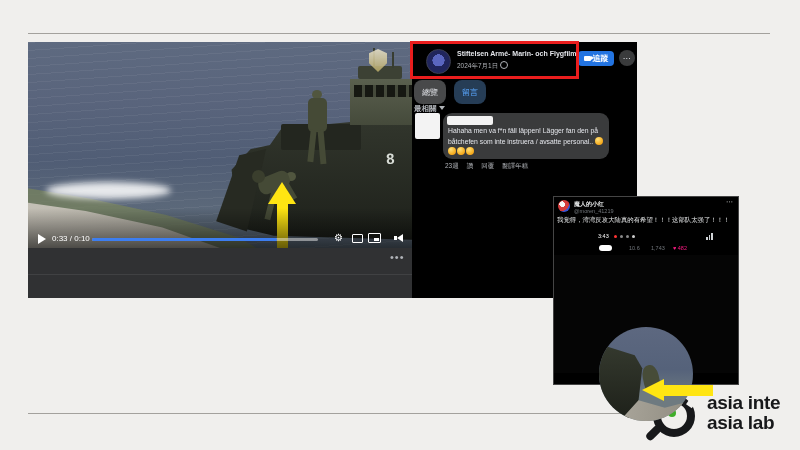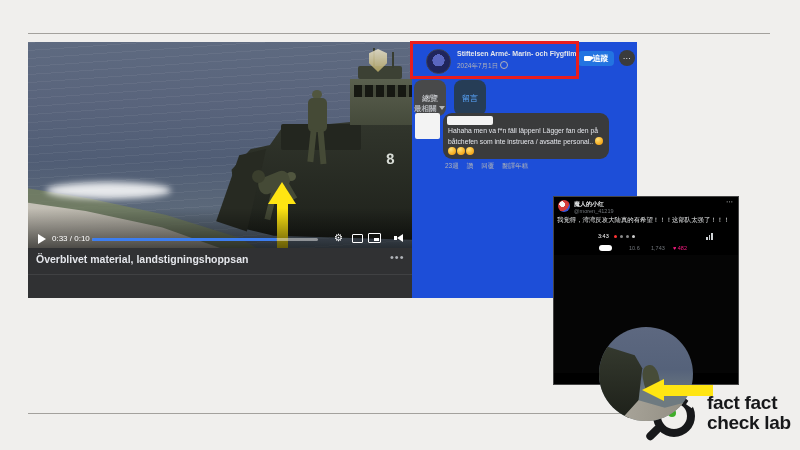--- a/index.html
+++ b/index.html
@@ -51,34 +51,34 @@
   .ic-pip::after{content:"";position:absolute;right:1px;bottom:1px;width:5px;height:3px;background:#fff;}
   .ic-vol-t{left:369px;top:192px;width:0;height:0;border-right:6px solid #fff;
     border-top:4px solid transparent;border-bottom:4px solid transparent;}
   .ic-vol-b{left:366px;top:194px;width:3px;height:4px;background:#fff;}
   
   .vtitle{left:8px;top:211px;color:#e4e6eb;font-weight:bold;font-size:10.5px;width:340px;}
   .vmore{left:362px;top:209px;color:#b0b3b8;font-size:11px;letter-spacing:1px;}
   .actbar{left:0;top:232px;width:384px;height:24px;border-top:1px solid rgba(255,255,255,.08);}
 
   
-  .fb-com{left:384px;top:0;width:225px;height:256px;background:#1d4ed8;}
+  .fb-com{left:384px;top:0;width:225px;height:256px;background:#000000;}
   .fb-avatar{left:14px;top:7px;width:23px;height:23px;border-radius:50%;
     background:radial-gradient(circle at 50% 45%,#5a66c0 0 35%,#20255c 36% 100%);border:1px solid #3b3e52;}
   .fb-name{left:45px;top:8px;color:#e4e6eb;font-weight:bold;font-size:7px;white-space:nowrap;}
   .fb-date{left:45px;top:19px;color:#b0b3b8;font-size:6.5px;}
   .globe{display:inline-block;width:6px;height:6px;border:1px solid #b0b3b8;border-radius:50%;vertical-align:-1px;margin-left:2px;}
   .follow{left:166px;top:9px;width:36px;height:15px;background:#2374e1;border-radius:4px;color:#fff;
     font-size:8px;font-weight:bold;display:flex;align-items:center;justify-content:center;gap:2px;}
   .cam{width:7px;height:5px;background:#fff;border-radius:1px;position:relative;}
   .cam::after{content:"";position:absolute;right:-3px;top:0;border-left:3px solid #fff;
     border-top:2.5px solid transparent;border-bottom:2.5px solid transparent;}
   .more-cir{left:207px;top:8px;width:16px;height:16px;border-radius:50%;background:#3a3b3c;color:#e4e6eb;
     font-size:8px;display:flex;align-items:center;justify-content:center;letter-spacing:.5px;}
-  .pill{height:16px;border-radius:8px;font-size:8px;display:flex;align-items:center;justify-content:center;padding:10px 8px;}
+  .pill{height:16px;border-radius:8px;font-size:8px;display:flex;align-items:center;justify-content:center;padding:4px 8px;}
   .pill-idle{background:#48494a;color:#e4e6eb;}
   .pill-on{background:#263d56;color:#5aa7ff;}
   .sort{left:2px;top:62px;color:#b0b3b8;font-size:7.5px;font-weight:bold;}
   .chev{display:inline-block;width:0;height:0;border-left:3px solid transparent;border-right:3px solid transparent;
     border-top:4px solid #b0b3b8;vertical-align:1px;margin-left:2px;}
   .blur-avatar{left:3px;top:71px;width:25px;height:26px;background:#f3f3f3;border-radius:2px;}
   .bubble{left:31px;top:71px;width:166px;height:46px;background:#3a3b3c;border-radius:9px;}
   .blur-name{left:4px;top:3px;width:46px;height:9px;background:#f3f3f3;border-radius:2px;}
   .c-line{left:5px;color:#e4e6eb;font-size:6.8px;white-space:nowrap;}
   .emo{display:inline-block;width:8px;height:8px;border-radius:50%;
@@ -188,21 +188,20 @@
         <div class="abs pbar">
             <div class="abs pbar-fill"></div>
           </div>
         <div class="abs ctrl-ic" style="left:306px;">⚙</div>
         <div class="abs ic-cast"></div>
         <div class="abs ic-pip"></div>
         <div class="abs ic-vol-b"></div>
         <div class="abs ic-vol-t"></div>
       </div>
 
-      <div class="abs vtitle">Överblivet material, landstigningshoppsan</div>
       <div class="abs vmore">•••</div>
       <div class="abs actbar">
         
         
         
         
         
         
       </div>
     </div>
@@ -281,18 +280,18 @@
       </div>
     </div>
   </div>
 
   <div>
     <div class="abs afcl-ring"></div>
     <div class="abs afcl-handle"></div>
     <div class="abs afcl-notch"></div>
     <div class="abs afcl-dot"></div>
     <div class="abs afcl-text">
-      <div>fact fact</div>
-      <div>check lab</div>
+      <div>asia inte</div>
+      <div>asia lab</div>
     </div>
   </div>
 
 </div>
 
 </body></html>

